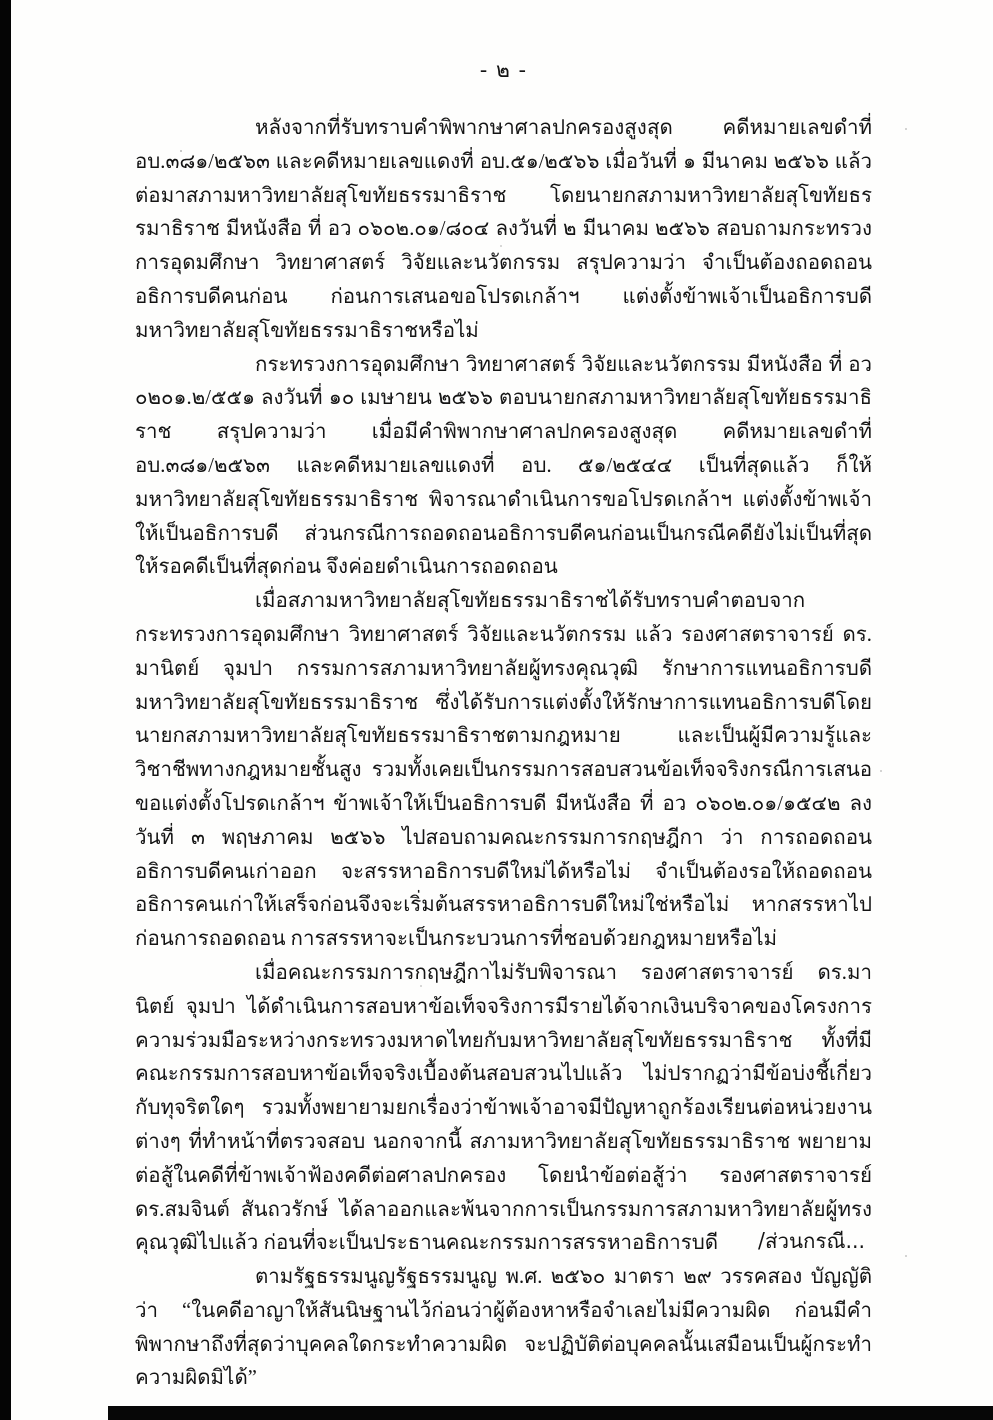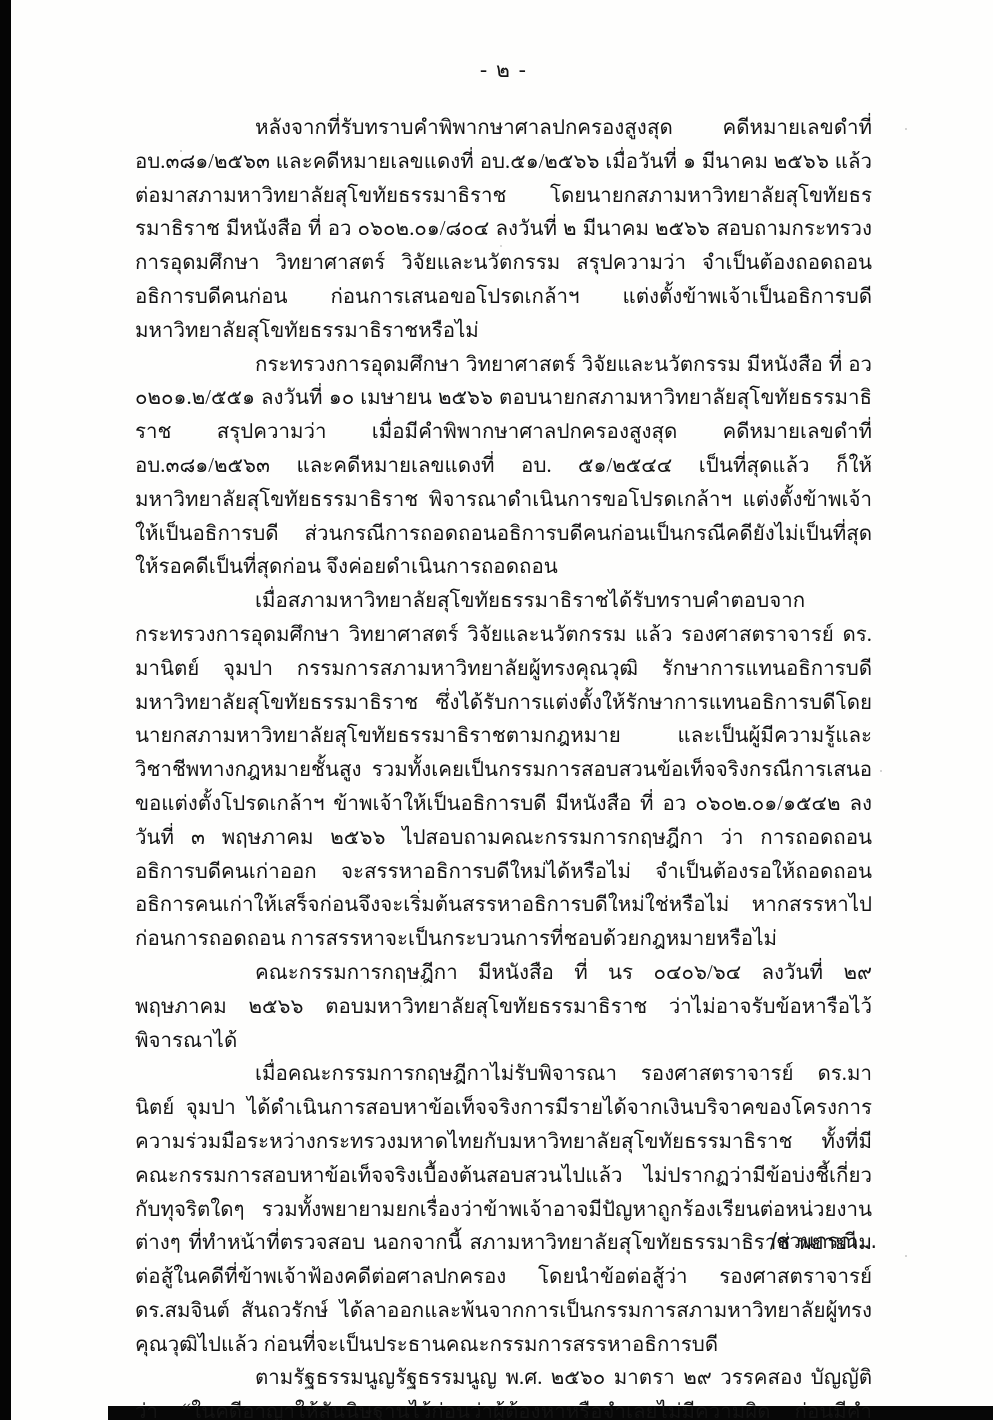--- a/index.html
+++ b/index.html
@@ -71,40 +71,39 @@
     line-height: 33.8px;
     text-indent: 120px;
     text-align: justify;
     text-align-last: left;
     word-break: normal;
     font-family: Liberation Serif, serif;
   }
   .continuation {
     position: absolute;
     top: 1224px;
-    right: 116px;
+    right: 128px;
     font-size: 20.5px;
     line-height: 34px;
   }
 </style>
 </head>
 <body>
 
 <div class="page">
 
   <div class="edge-left"></div>
   <div class="edge-bottom"></div>
   <div class="noise"></div>
 
   <div class="content">
     <div class="page-number">- ๒ -</div>
 
     <p class="para">หลังจากที่รับทราบคำพิพากษาศาลปกครองสูงสุด คดีหมายเลขดำที่ อบ.๓๘๑/๒๕๖๓ และคดีหมายเลขแดงที่ อบ.๕๑/๒๕๖๖ เมื่อวันที่ ๑ มีนาคม ๒๕๖๖ แล้ว ต่อมาสภามหาวิทยาลัยสุโขทัยธรรมาธิราช โดยนายกสภามหาวิทยาลัยสุโขทัยธรรมาธิราช มีหนังสือ ที่ อว ๐๖๐๒.๐๑/๘๐๔ ลงวันที่ ๒ มีนาคม ๒๕๖๖ สอบถามกระทรวงการอุดมศึกษา วิทยาศาสตร์ วิจัยและนวัตกรรม สรุปความว่า จำเป็นต้องถอดถอนอธิการบดีคนก่อน ก่อนการเสนอขอโปรดเกล้าฯ แต่งตั้งข้าพเจ้าเป็นอธิการบดีมหาวิทยาลัยสุโขทัยธรรมาธิราชหรือไม่</p>
     <p class="para">กระทรวงการอุดมศึกษา วิทยาศาสตร์ วิจัยและนวัตกรรม มีหนังสือ ที่ อว ๐๒๐๑.๒/๕๕๑ ลงวันที่ ๑๐ เมษายน ๒๕๖๖  ตอบนายกสภามหาวิทยาลัยสุโขทัยธรรมาธิราช สรุปความว่า เมื่อมีคำพิพากษาศาลปกครองสูงสุด คดีหมายเลขดำที่ อบ.๓๘๑/๒๕๖๓ และคดีหมายเลขแดงที่ อบ. ๕๑/๒๕๔๔ เป็นที่สุดแล้ว ก็ให้มหาวิทยาลัยสุโขทัยธรรมาธิราช พิจารณาดำเนินการขอโปรดเกล้าฯ แต่งตั้งข้าพเจ้าให้เป็นอธิการบดี ส่วนกรณีการถอดถอนอธิการบดีคนก่อนเป็นกรณีคดียังไม่เป็นที่สุด ให้รอคดีเป็นที่สุดก่อน จึงค่อยดำเนินการถอดถอน</p>
     <p class="para">เมื่อสภามหาวิทยาลัยสุโขทัยธรรมาธิราชได้รับทราบคำตอบจากกระทรวงการอุดมศึกษา วิทยาศาสตร์ วิจัยและนวัตกรรม แล้ว รองศาสตราจารย์ ดร. มานิตย์ จุมปา กรรมการสภามหาวิทยาลัยผู้ทรงคุณวุฒิ รักษาการแทนอธิการบดีมหาวิทยาลัยสุโขทัยธรรมาธิราช ซึ่งได้รับการแต่งตั้งให้รักษาการแทนอธิการบดีโดยนายกสภามหาวิทยาลัยสุโขทัยธรรมาธิราชตามกฎหมาย และเป็นผู้มีความรู้และวิชาชีพทางกฎหมายชั้นสูง รวมทั้งเคยเป็นกรรมการสอบสวนข้อเท็จจริงกรณีการเสนอขอแต่งตั้งโปรดเกล้าฯ ข้าพเจ้าให้เป็นอธิการบดี มีหนังสือ ที่ อว ๐๖๐๒.๐๑/๑๕๔๒ ลงวันที่ ๓ พฤษภาคม ๒๕๖๖ ไปสอบถามคณะกรรมการกฤษฎีกา ว่า การถอดถอนอธิการบดีคนเก่าออก จะสรรหาอธิการบดีใหม่ได้หรือไม่ จำเป็นต้องรอให้ถอดถอนอธิการคนเก่าให้เสร็จก่อนจึงจะเริ่มต้นสรรหาอธิการบดีใหม่ใช่หรือไม่ หากสรรหาไปก่อนการถอดถอน การสรรหาจะเป็นกระบวนการที่ชอบด้วยกฎหมายหรือไม่</p>
-    <p class="para">คณะกรรมการกฤษฎีกา มีหนังสือ ที่ นร ๐๔๐๖/๖๔ ลงวันที่ ๒๙ พฤษภาคม ๒๕๖๖ ตอบมหาวิทยาลัยสุโขทัยธรรมาธิราช ว่าไม่อาจรับข้อหารือไว้พิจารณาได้</p>
     <p class="para">เมื่อคณะกรรมการกฤษฎีกาไม่รับพิจารณา รองศาสตราจารย์ ดร.มานิตย์ จุมปา ได้ดำเนินการสอบหาข้อเท็จจริงการมีรายได้จากเงินบริจาคของโครงการความร่วมมือระหว่างกระทรวงมหาดไทยกับมหาวิทยาลัยสุโขทัยธรรมาธิราช ทั้งที่มีคณะกรรมการสอบหาข้อเท็จจริงเบื้องต้นสอบสวนไปแล้ว  ไม่ปรากฏว่ามีข้อบ่งชี้เกี่ยวกับทุจริตใดๆ รวมทั้งพยายามยกเรื่องว่าข้าพเจ้าอาจมีปัญหาถูกร้องเรียนต่อหน่วยงานต่างๆ ที่ทำหน้าที่ตรวจสอบ นอกจากนี้ สภามหาวิทยาลัยสุโขทัยธรรมาธิราช พยายามต่อสู้ในคดีที่ข้าพเจ้าฟ้องคดีต่อศาลปกครอง โดยนำข้อต่อสู้ว่า รองศาสตราจารย์ ดร.สมจินต์ สันถวรักษ์ ได้ลาออกและพ้นจากการเป็นกรรมการสภามหาวิทยาลัยผู้ทรงคุณวุฒิไปแล้ว ก่อนที่จะเป็นประธานคณะกรรมการสรรหาอธิการบดี</p>
     <p class="para">ตามรัฐธรรมนูญรัฐธรรมนูญ พ.ศ. ๒๕๖๐ มาตรา ๒๙ วรรคสอง บัญญัติว่า “ในคดีอาญาให้สันนิษฐานไว้ก่อนว่าผู้ต้องหาหรือจำเลยไม่มีความผิด ก่อนมีคำพิพากษาถึงที่สุดว่าบุคคลใดกระทำความผิด จะปฏิบัติต่อบุคคลนั้นเสมือนเป็นผู้กระทำความผิดมิได้”</p>
   </div>
 
   <div class="continuation">/ส่วนกรณี...</div>
 
 </div>
 
 </body></html>

